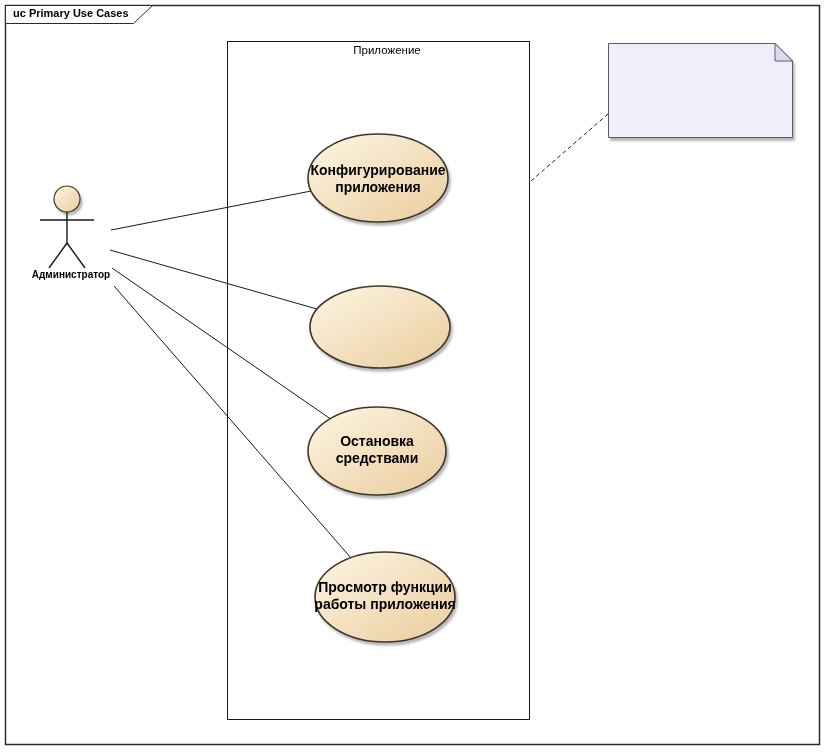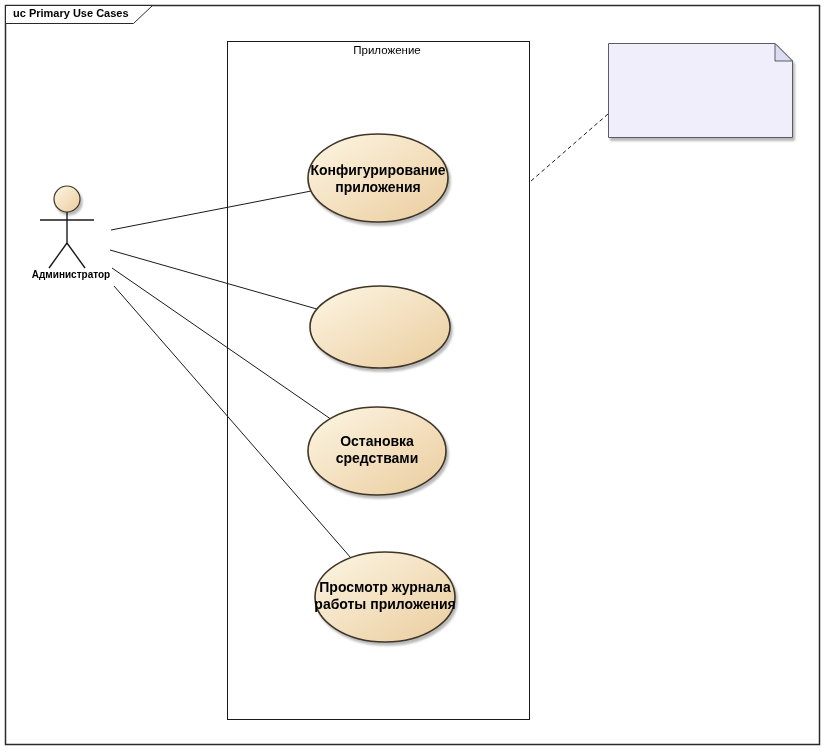--- a/index.html
+++ b/index.html
@@ -124,19 +124,19 @@
   </svg>
 
   <div class="lbl frame-title">uc Primary Use Cases</div>
 
   <div class="lbl boundary-label">Приложение</div>
 
   <div class="lbl uc-label uc1">Конфигурирование
 приложения</div>
   <div class="lbl uc-label uc3">Остановка
 средствами</div>
-  <div class="lbl uc-label uc4">Просмотр журнала
+  <div class="lbl uc-label uc4">Просмотр функции
 работы приложения</div>
 
   <div class="lbl actor-label">Администратор</div>
 
 
 </div>
 
 </body></html>

